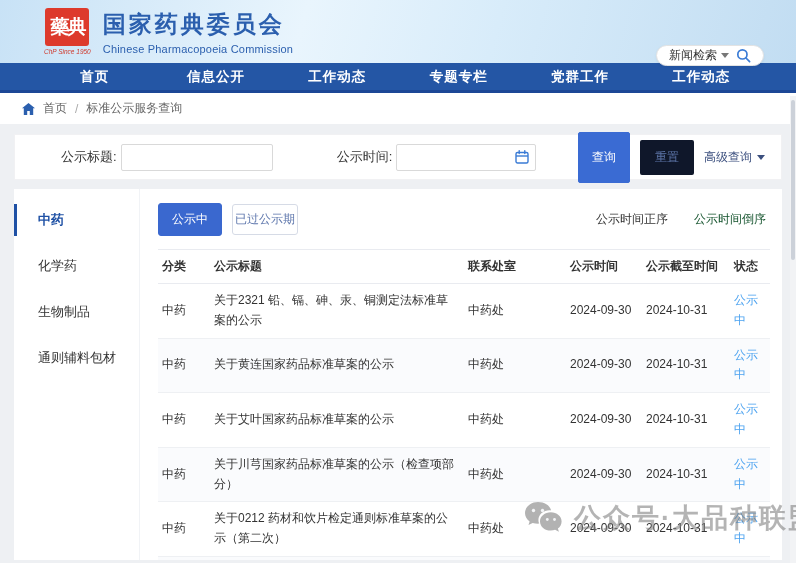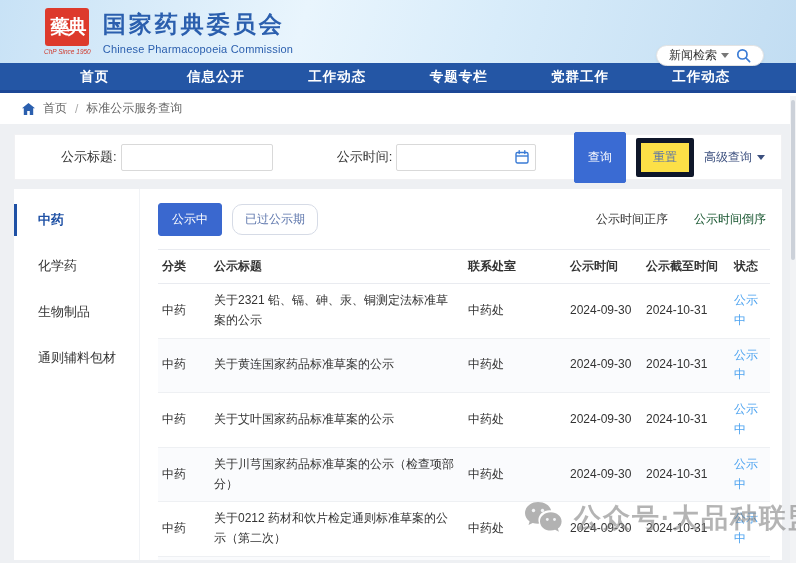--- a/index.html
+++ b/index.html
@@ -54,34 +54,34 @@
   }
   .f-label { font-size:13px; color:#333; }
   .lab1 { margin-left:46px; }
   .lab2 { margin-left:64px; }
   .f-input { width:152px; height:27px; border:1px solid #d9d9d9; border-radius:2px; margin-left:4px; font-size:12px; padding:0 8px; color:#333; background:#fff; }
   .date-wrap { position:relative; margin-left:4px; }
   .date-wrap .f-input { width:140px; margin-left:0; padding-right:24px; }
   .date-icon { position:absolute; right:7px; top:6px; cursor:pointer; }
   .filter-actions { margin-left:auto; margin-right:16px; display:flex; align-items:center; gap:10px; }
   .btn-primary { background:#3a6bd3; color:#fff; font-size:12px; padding:16px 13px; border:1px solid #3a6bd3; border-radius:2px; cursor:pointer; }
-  .btn-plain { background:#fde047; border:5px solid #0f172a; color:#5c74a7; font-size:12px; padding:6px 12px; border-radius:2px; cursor:pointer; }
+  .btn-plain { background:#0f172a; border:3px solid #0f172a; color:#5c74a7; font-size:12px; padding:6px 12px; border-radius:2px; cursor:pointer; }
   .adv-link { font-size:12px; color:#3b4f7e; display:flex; align-items:center; gap:5px; cursor:pointer;font-family:Liberation Mono, monospace; }
 
   
   .content { margin:9px 14px 0; background:#fff; height:371px; display:flex; overflow:hidden; }
   .sidebar { width:126px; border-right:1px solid #f1f3f6; padding-top:8px; flex:0 0 auto; }
   .side-item { height:46px; line-height:46px; padding-left:24px; font-size:13px; color:#333; cursor:pointer; position:relative; }
   .side-item.active { color:#1f51a5; font-weight:bold; }
   .side-item.active::before { content:''; position:absolute; left:0; top:7px; bottom:7px; width:3px; background:#1f51a5; }
 
   .panel { flex:1; padding:14px 12px 0 18px; min-width:0; }
   .panel-top { display:flex; align-items:center; }
   .tab-active { background:#3a68cf; color:#fff; font-size:12px; padding:7px 13px; border-radius:3px; border:1px solid #3a68cf; cursor:pointer; }
-  .tab-inactive { background:#fff; border:1px solid #d6dbe6; color:#5d76ac; font-size:12px; padding:6px 12px; border-radius:10px; margin-left:10px; cursor:pointer; }
+  .tab-inactive { background:#fff; border:1px solid #d6dbe6; color:#5d76ac; font-size:12px; padding:6px 2px; border-radius:3px; margin-left:10px; cursor:pointer; }
   .sort-links { margin-left:auto; display:flex; gap:26px; font-size:12px; margin-right:4px; }
   .sort-asc { color:#333; cursor:pointer; }
   .sort-desc { color:#14532d; cursor:pointer; }
 
   table.pub-table { width:100%; border-collapse:collapse; margin-top:13px; font-size:12px; color:#333; table-layout:fixed; }
   .pub-table thead th { text-align:left; font-weight:bold; padding:8px 4px; border-top:1px solid #e9ebf0; border-bottom:1px solid #e9ebf0; font-size:12px; }
   .pub-table tbody td { padding:7px 4px; border-bottom:1px solid #eef0f3; line-height:1.65; vertical-align:middle; }
   .pub-table tbody tr:nth-child(even) { background:#fafbfd; }
   .status-link { color:#4da3f0; cursor:pointer; }
   .title-cell { cursor:pointer; }

